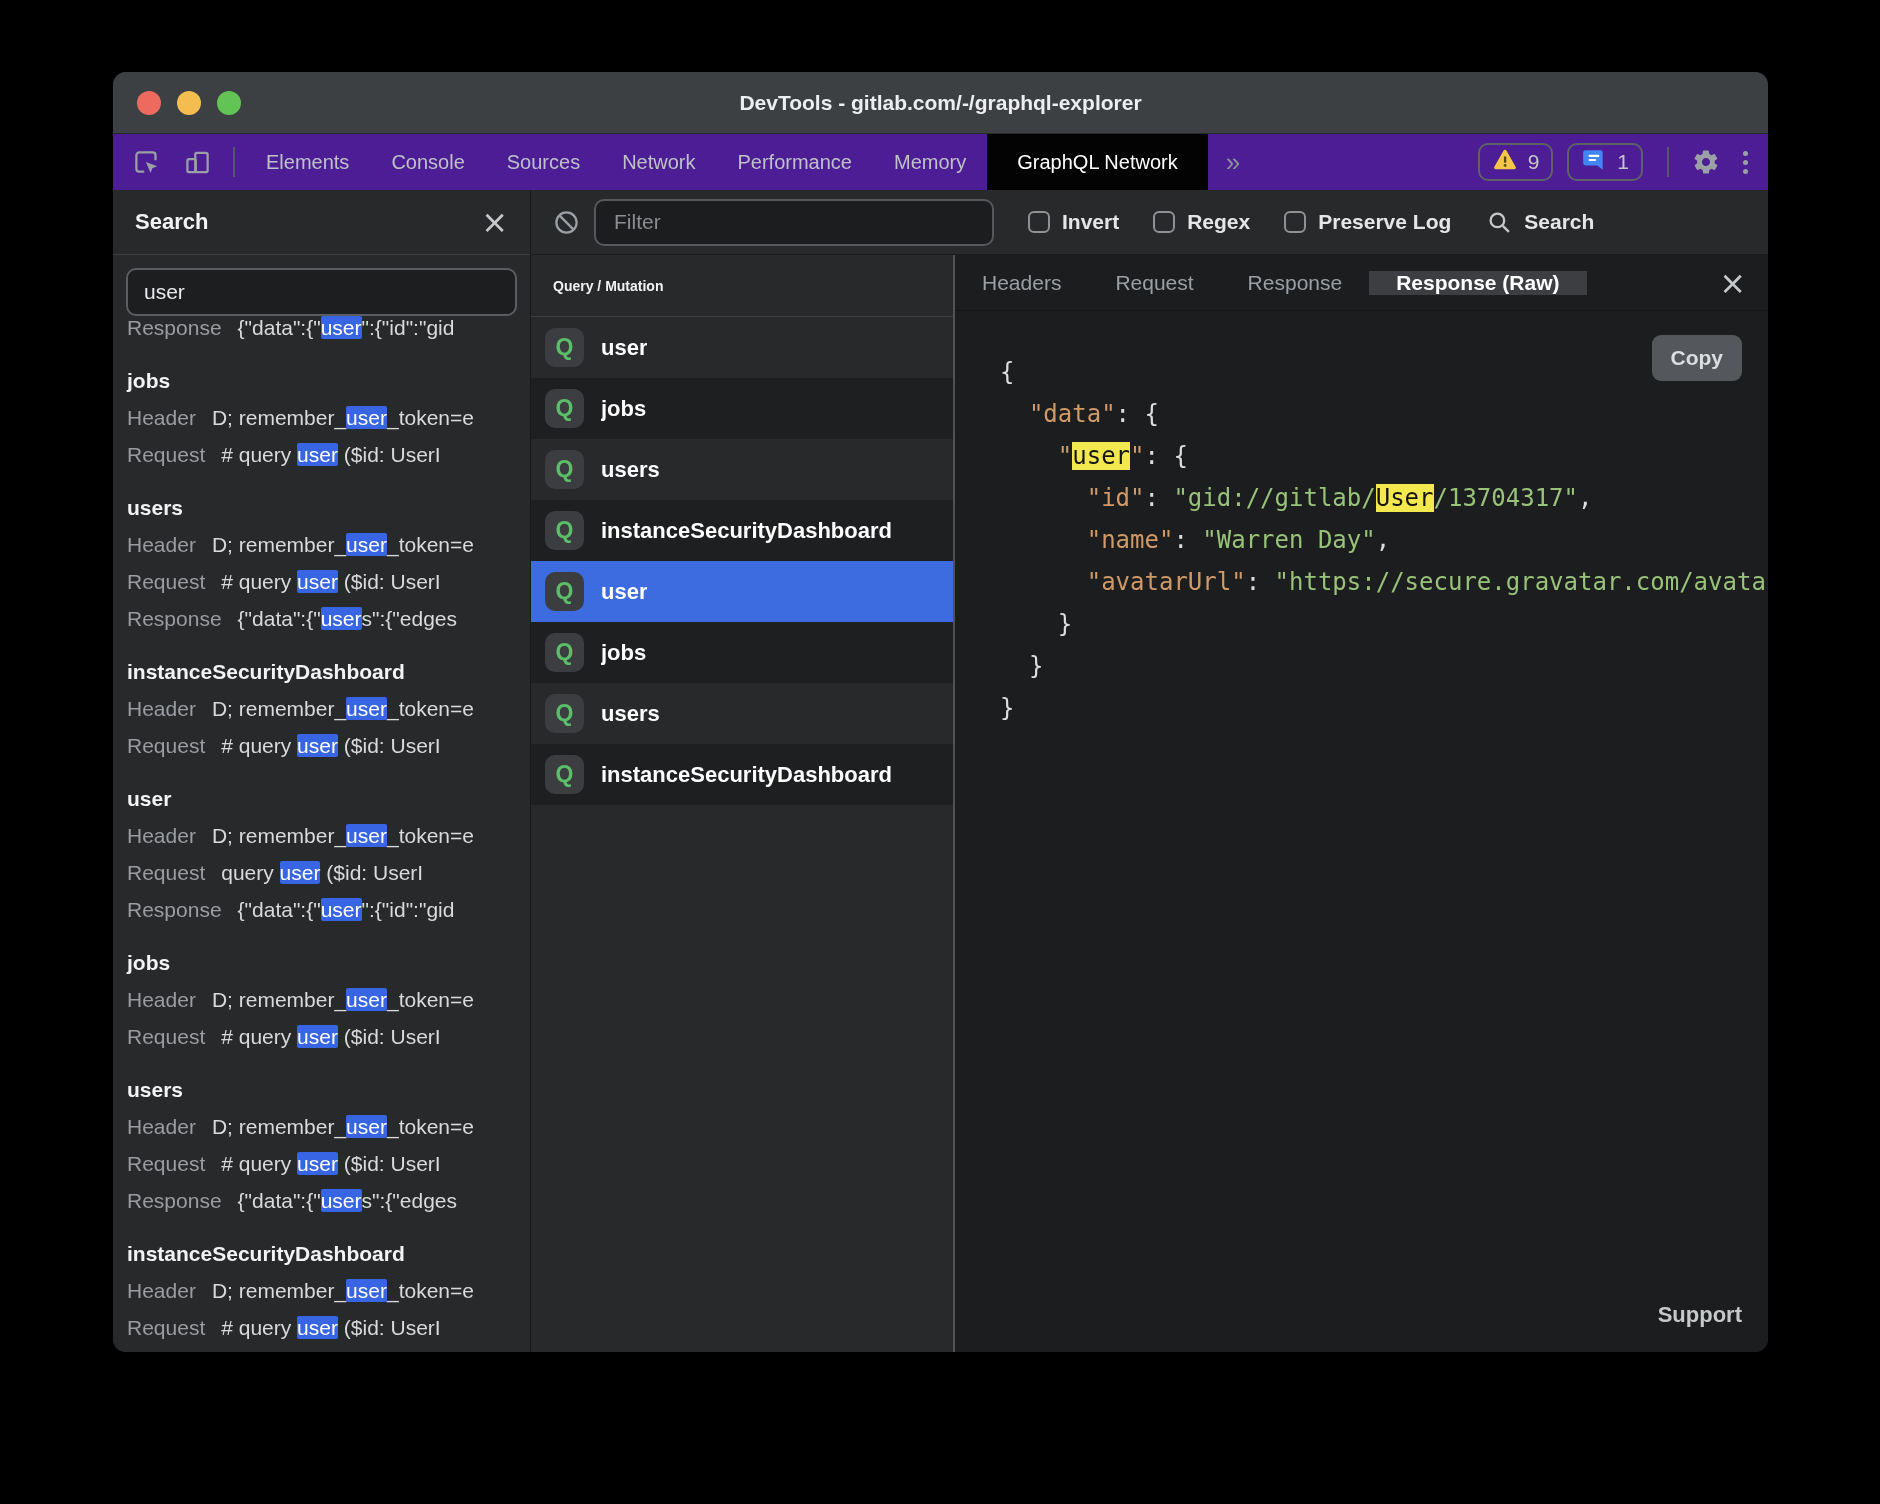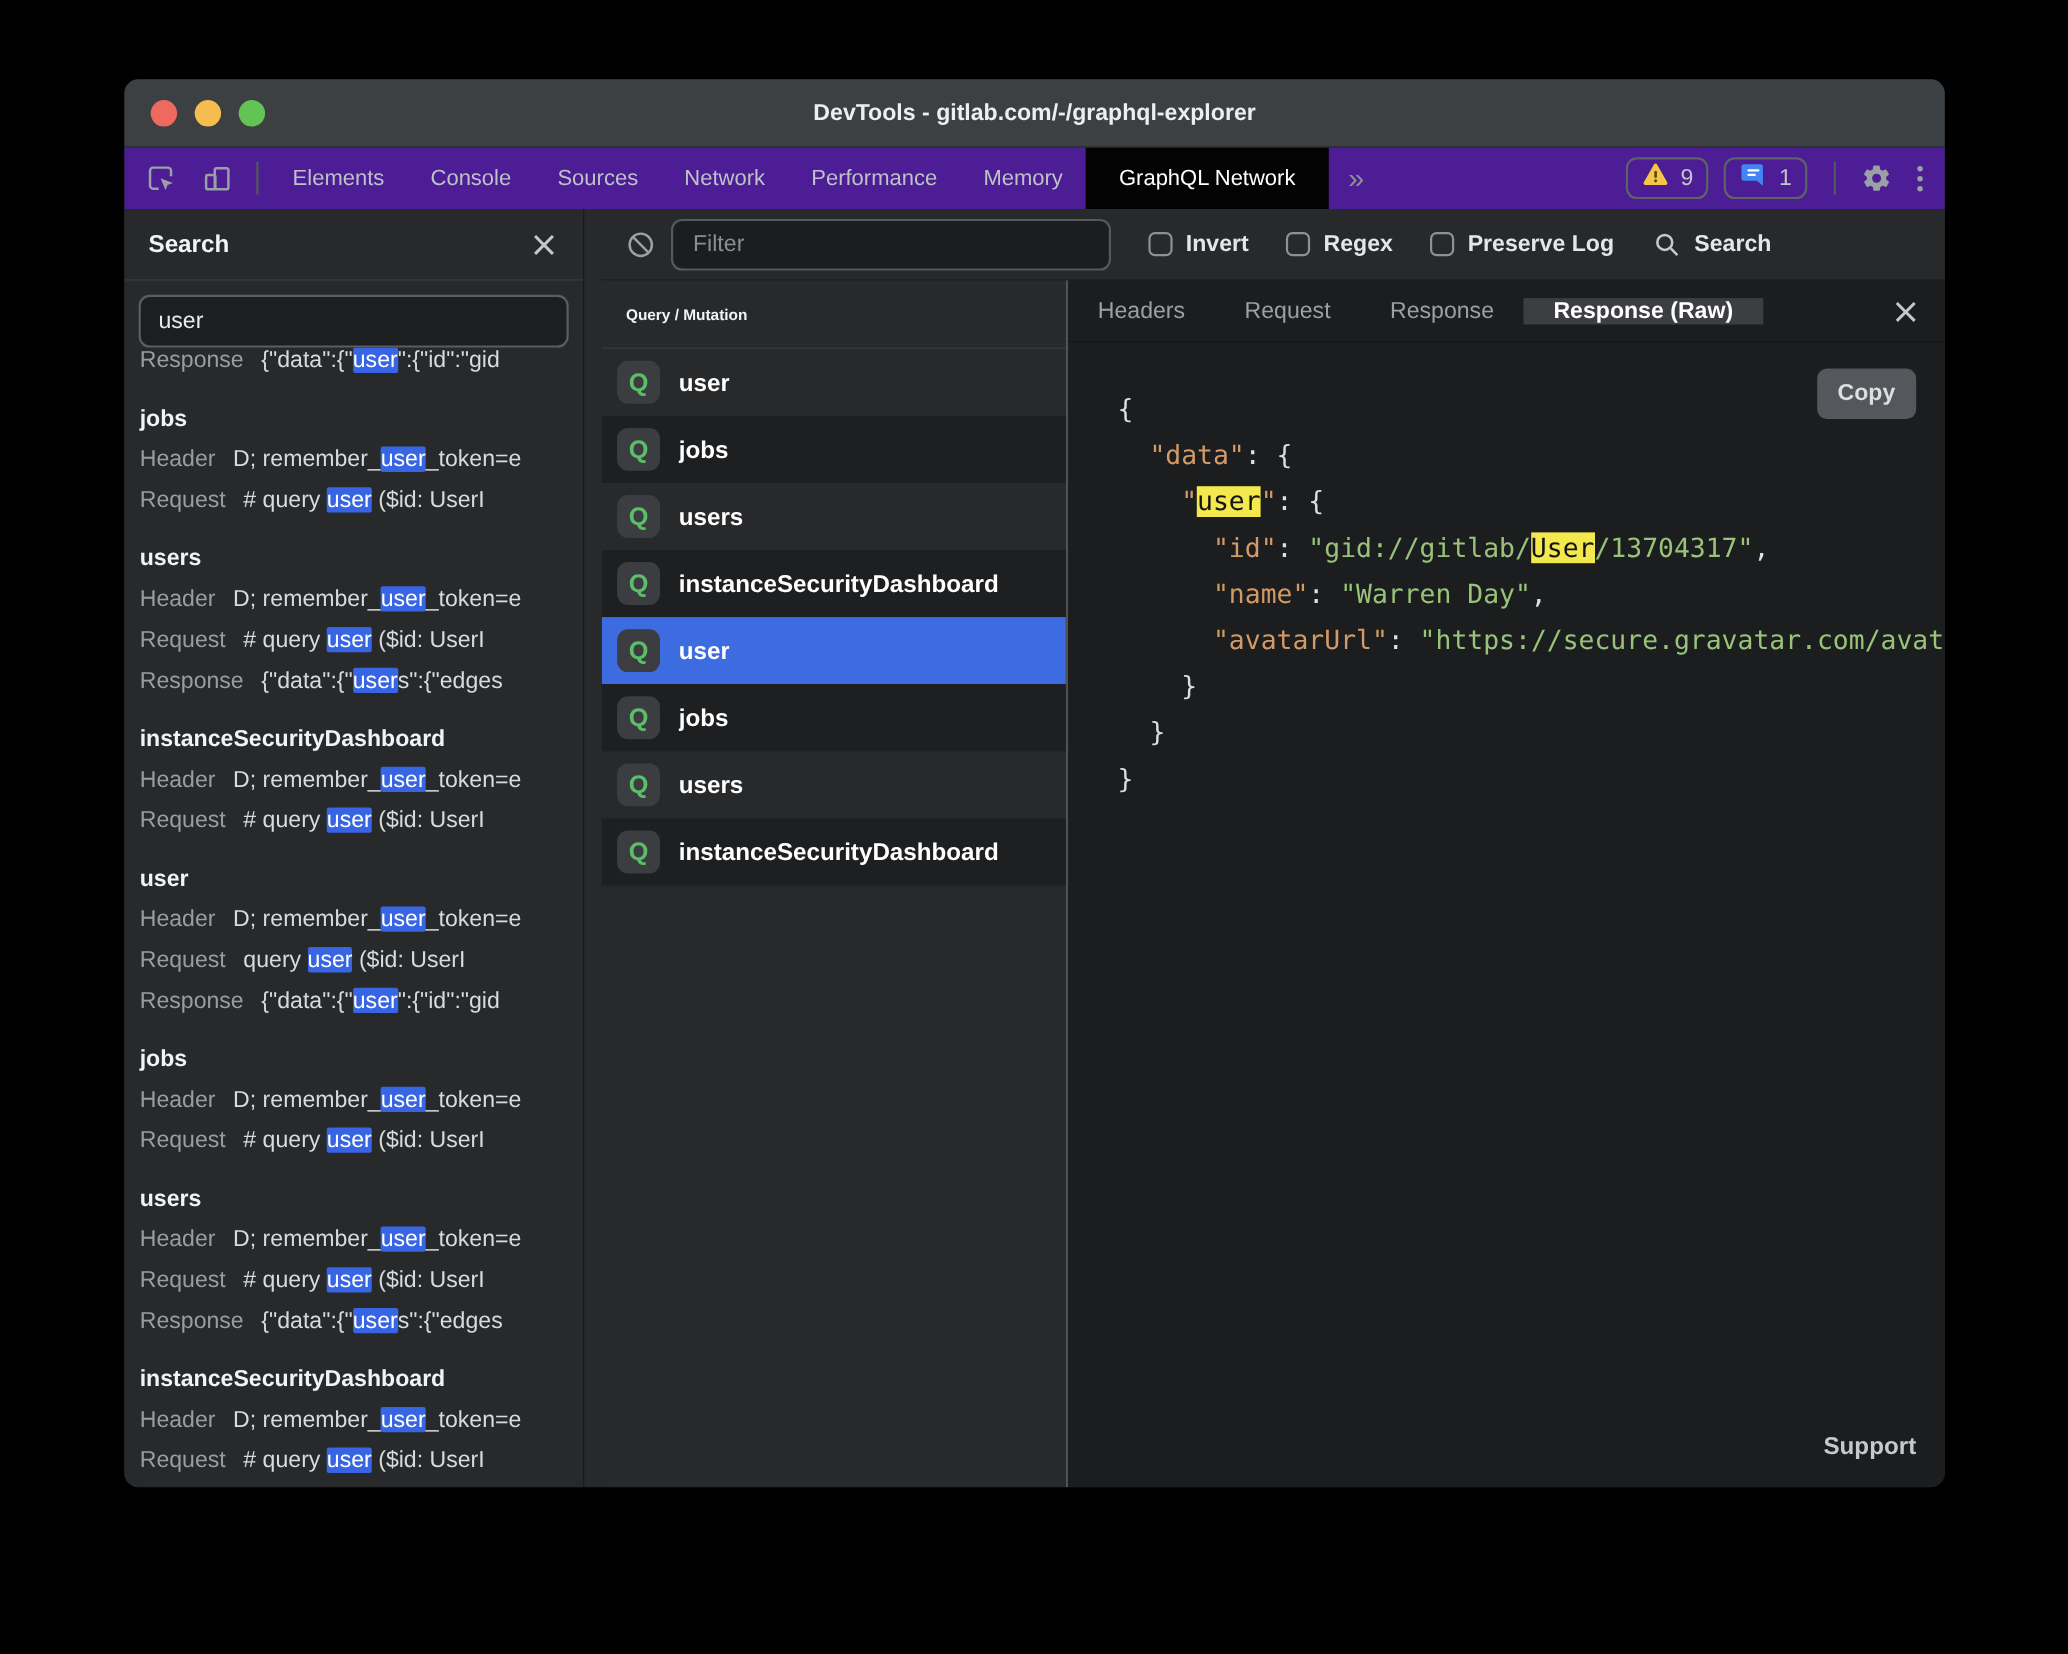--- a/index.html
+++ b/index.html
@@ -29,21 +29,21 @@
   .tab.active{background:#030303;color:#FFFFFF;padding:0 30px;}
   .more-tabs{display:flex;align-items:center;padding:0 18px;color:#8F9296;font-size:26px;cursor:pointer;}
   .tb-spacer{flex:1;}
   .badge{display:flex;align-items:center;gap:10px;border:2px solid #5E6165;border-radius:10px;
     height:38px;align-self:center;padding:0 12px;margin-right:14px;color:#C3C6C9;font-size:21px;cursor:pointer;}
   .icon-btn{display:flex;align-items:center;padding:0 13px;cursor:pointer;}
   .kebab{display:flex;flex-direction:column;gap:4px;padding:0 20px 0 10px;align-self:center;cursor:pointer;}
   .kebab i{width:5px;height:5px;border-radius:50%;background:#9AA0A6;display:block;}
 
   
-  .main{flex:1;display:flex;min-height:0;gap:16px;}
+  .main{flex:1;display:flex;min-height:0;}
   .left-panel{flex:0 0 418px;display:flex;flex-direction:column;background:#28292B;
     border-right:1px solid #18191B;min-height:0;}
   .right-region{flex:1;display:flex;flex-direction:column;min-width:0;}
 
   
   .lp-header{flex:0 0 65px;border-bottom:1px solid #3C3E41;display:flex;align-items:center;
     justify-content:space-between;padding:0 22px;}
   .lp-title{font-size:22px;font-weight:700;color:#F1F3F4;}
   .close-x{color:#C6C9CC;font-size:32px;line-height:1;cursor:pointer;font-family:"DejaVu Sans",sans-serif;}
   .lp-input-wrap{padding:13px 13px 0 13px;}

